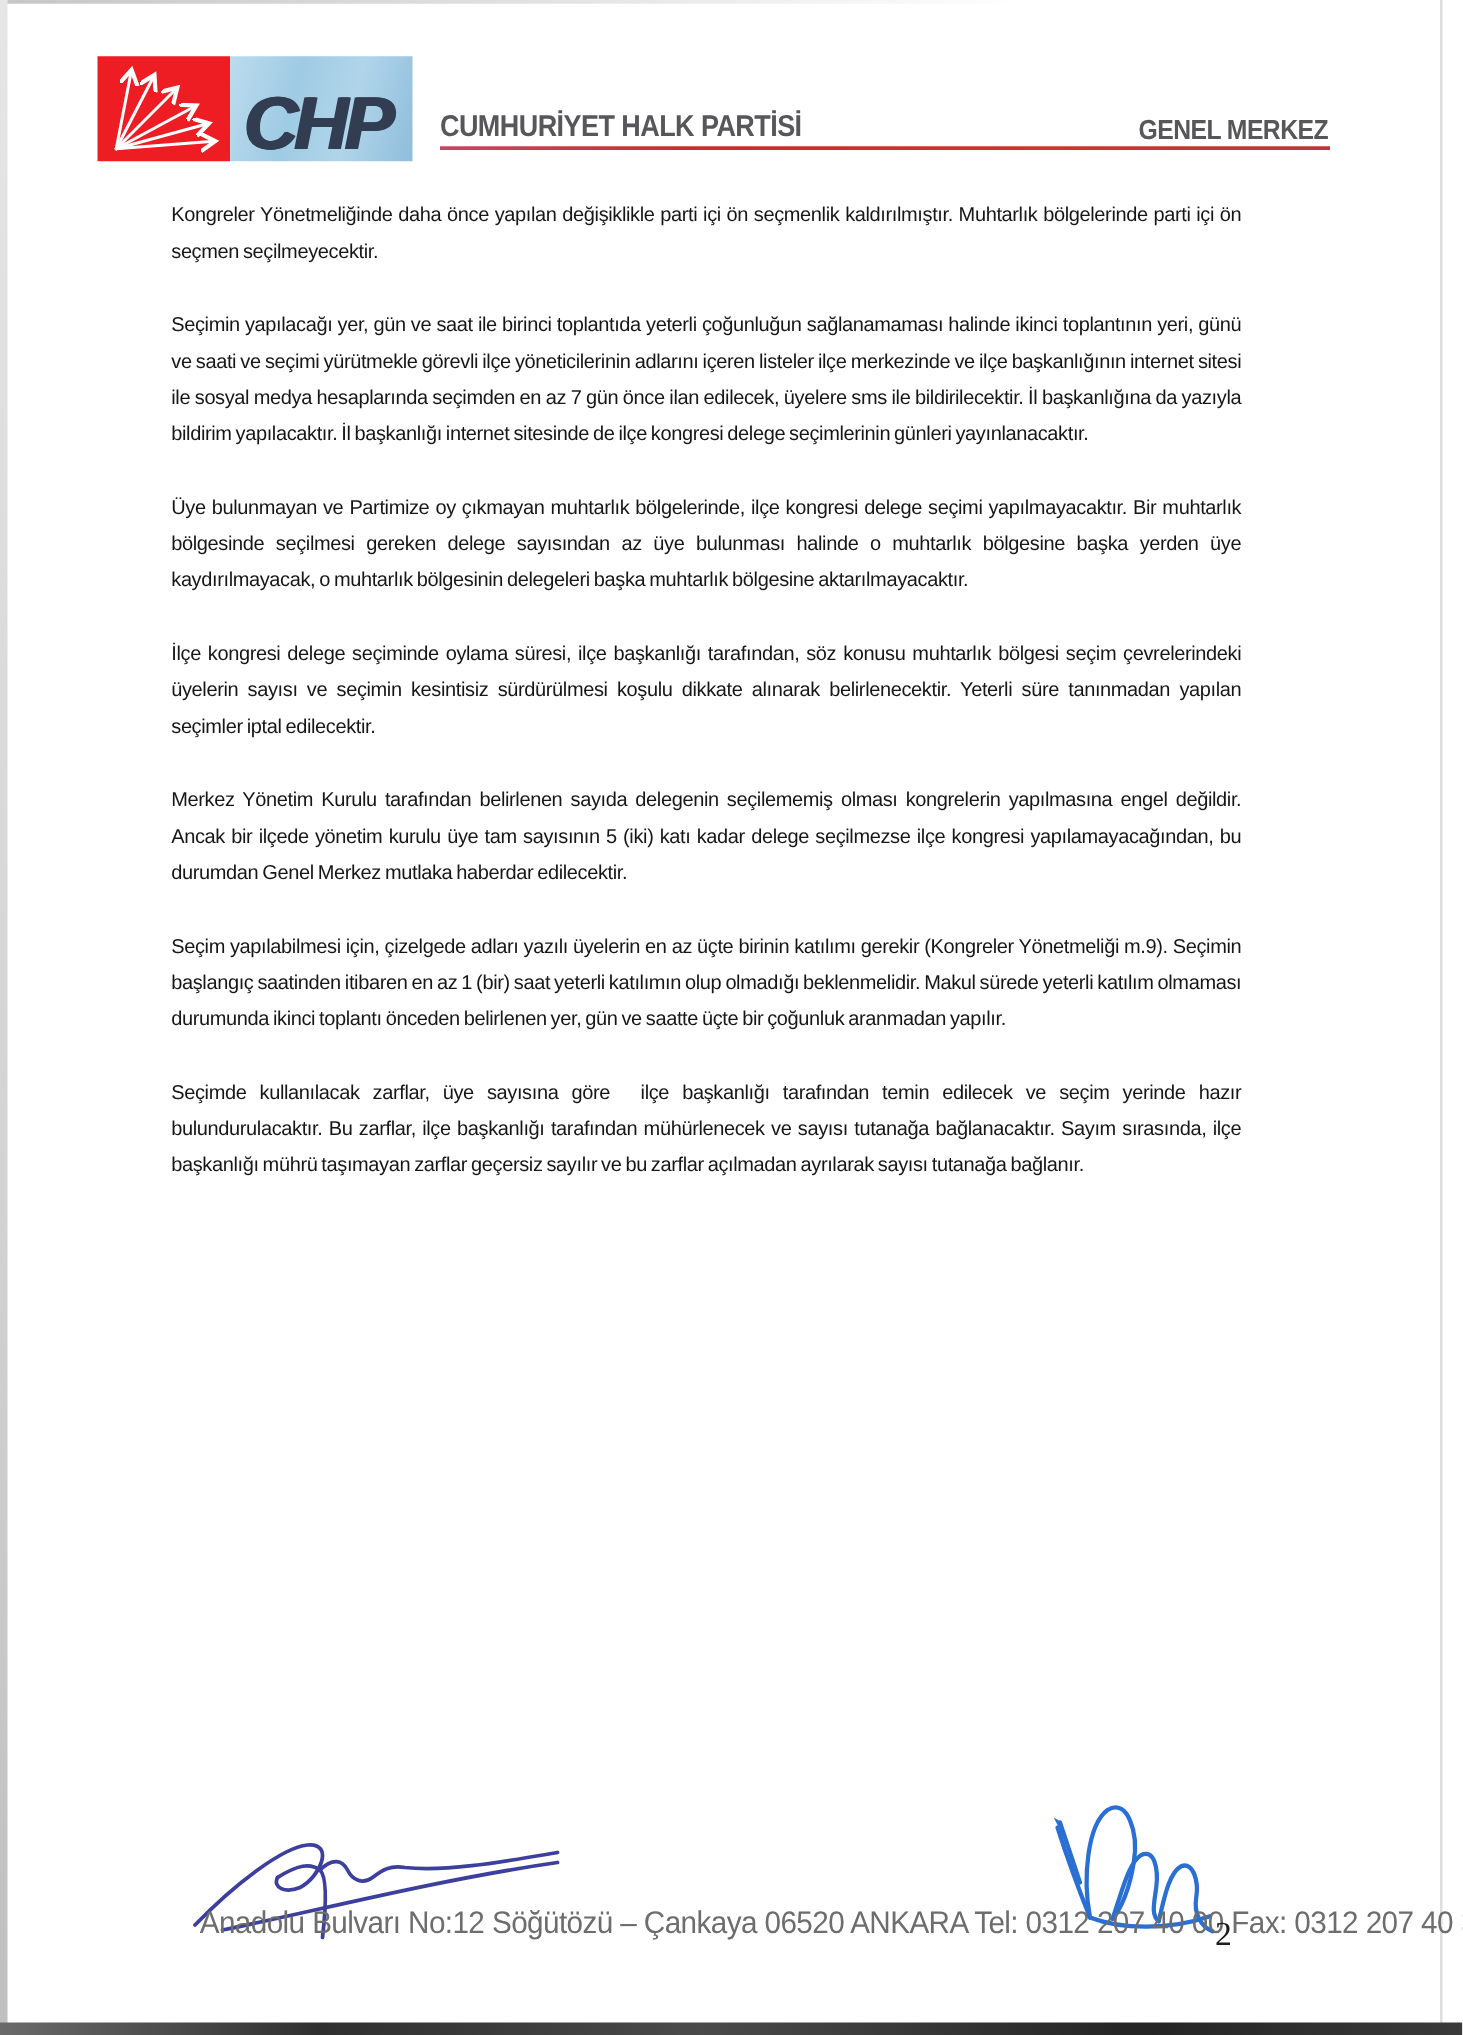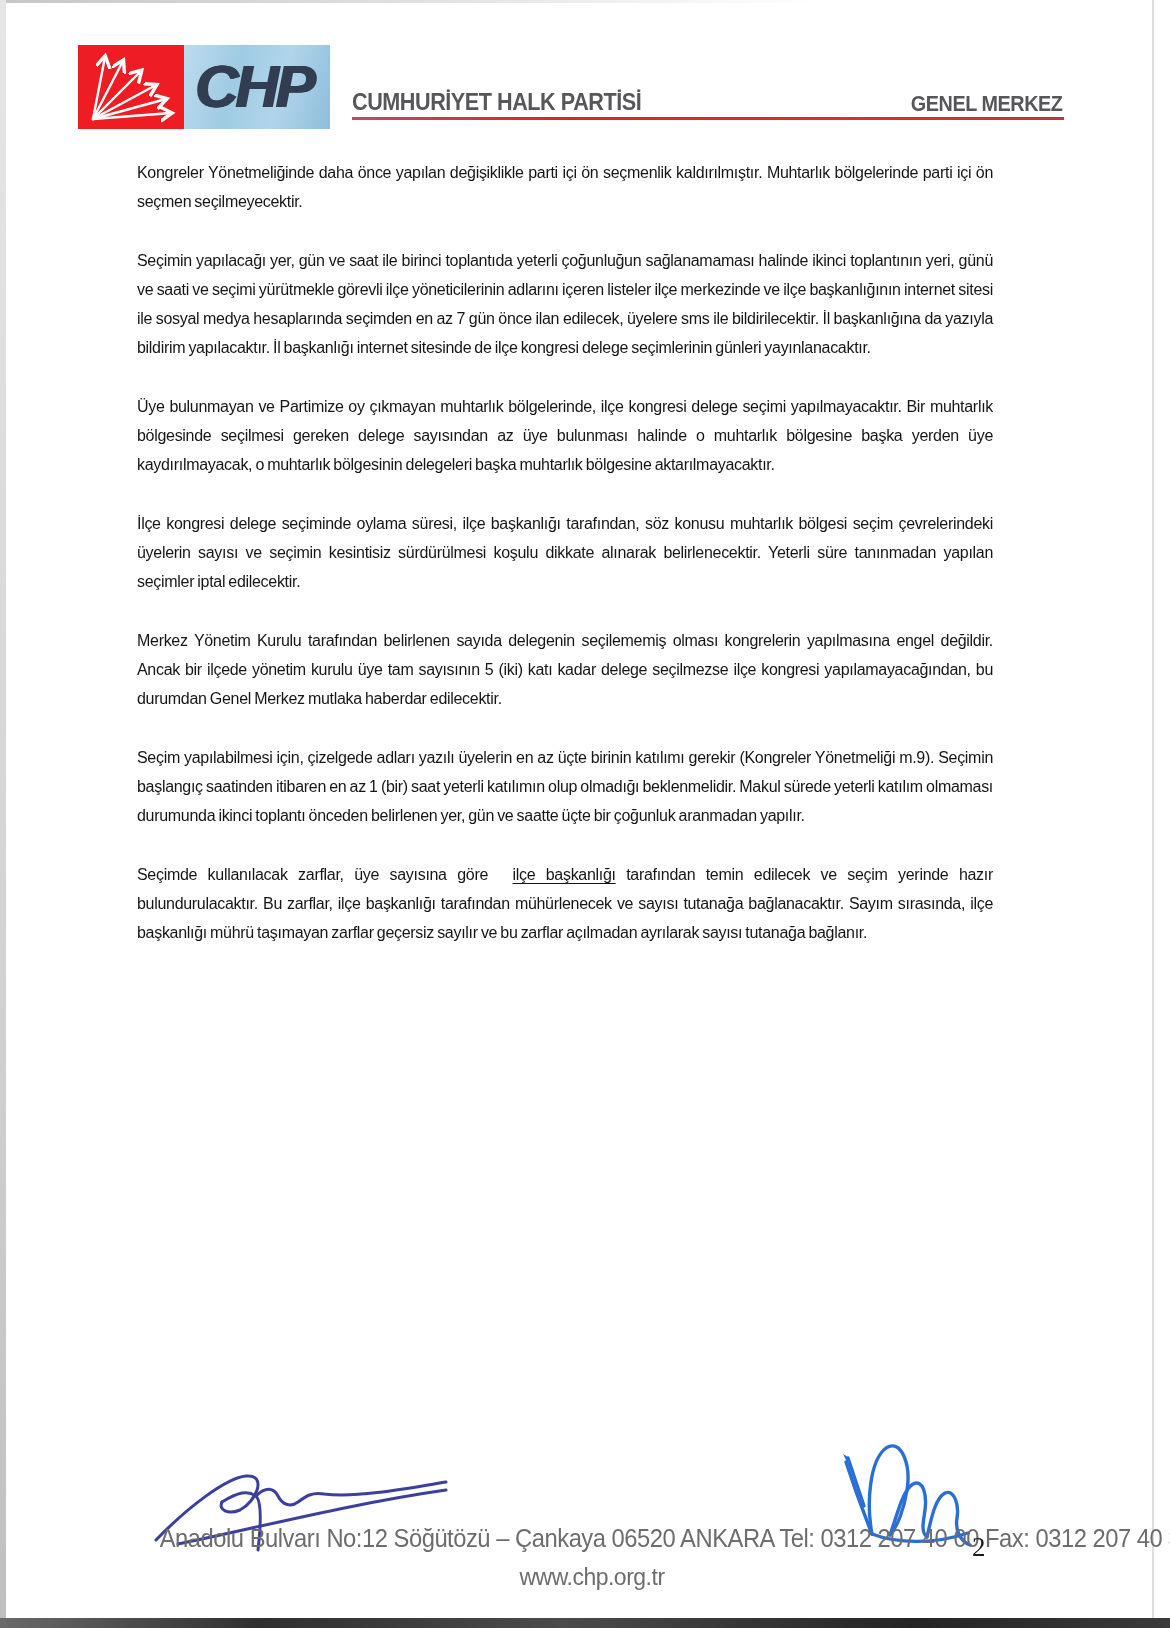--- a/index.html
+++ b/index.html
@@ -18,21 +18,21 @@
   .edge-right{position:absolute;left:1152px;top:0;width:2px;height:100%;background:#dedede;}
   .edge-bottom{position:absolute;left:0;bottom:0;width:100%;height:10px;
     background:linear-gradient(90deg,#6a6a6a,#2f2f2f 22%,#4a4a4a 48%,#242424 78%,#3a3a3a);}
 
   
   .logo{position:absolute;left:78px;top:45px;width:252px;height:84px;display:flex;}
   .logo-red{width:106px;height:100%;background:#ee1c23;}
   .logo-red svg{display:block;width:100%;height:100%;}
   .logo-blue{flex:1;height:100%;
     background:linear-gradient(105deg,#bcdcee,#9fcbe4 35%,#b0d5ea 65%,#8fbddc);
-    display:flex;align-items:center;justify-content:center;}
+    display:flex;align-items:flex-end;justify-content:center;}
   .chp-text{
     font-style:italic;font-weight:bold;font-size:60px;line-height:1;
     color:#323d52;letter-spacing:-3px;padding-right:6px;
     text-shadow:1px 0 0 #323d52,-1px 0 0 #323d52;
   }
   .org-name{
     position:absolute;left:352px;top:88px;
     font-size:24px;font-weight:bold;color:#57575b;letter-spacing:-0.5px;
     transform:scaleX(0.9);transform-origin:left bottom;white-space:nowrap;
   }
@@ -50,21 +50,21 @@
   .body{
     position:absolute;left:137px;top:158px;width:856px;
     color:#161616;
   }
   .body p{
     margin:0 0 30px 0;
     font-size:16px;line-height:29px;
     letter-spacing:-0.3px;word-spacing:-1px;
     text-align:justify;text-align-last:left;
   }
-  .body .u{text-decoration:underline;text-underline-offset:3px;margin-left:14px;}
+  .body .u{text-underline-offset:3px;margin-left:14px;}
 
   
   .sig{position:absolute;}
   .sig svg{display:block;width:100%;height:100%;}
   .sig-left{left:148px;top:1452px;width:305px;height:100px;}
   .sig-right{left:818px;top:1432px;width:155px;height:118px;}
 
   
   .footer-address{
     position:absolute;left:137px;top:1524px;width:910px;
@@ -146,16 +146,15 @@
         <path d="M 54 102 C 48 70, 52 28, 68 16 C 84 6, 93 34, 89 58 C 86 78, 79 95, 72 103"></path>
         <path d="M 72 103 C 80 80, 85 58, 95 52 C 105 47, 109 62, 107 78 C 105 92, 103 100, 109 105"></path>
         <path d="M 109 105 C 113 88, 117 66, 127 61 C 137 57, 141 74, 139 86 C 137 98, 142 109, 152 113"></path>
         <path d="M 54 102 C 80 112, 118 112, 150 101"></path>
       </g>
       <path d="M 25 22 L 36 44 L 30 25 Z" fill="#2a6fd4"></path>
     </svg>
   </div>
 
   <div class="footer-address">Anadolu Bulvarı No:12 Söğütözü – Çankaya 06520 ANKARA Tel: 0312 207 40 00 Fax: 0312 207 40 39</div>
-  <div class="footer-site">www.chp.org.tr</div>
   <div class="page-number">2</div>
 
 </div>
 
 </body></html>

